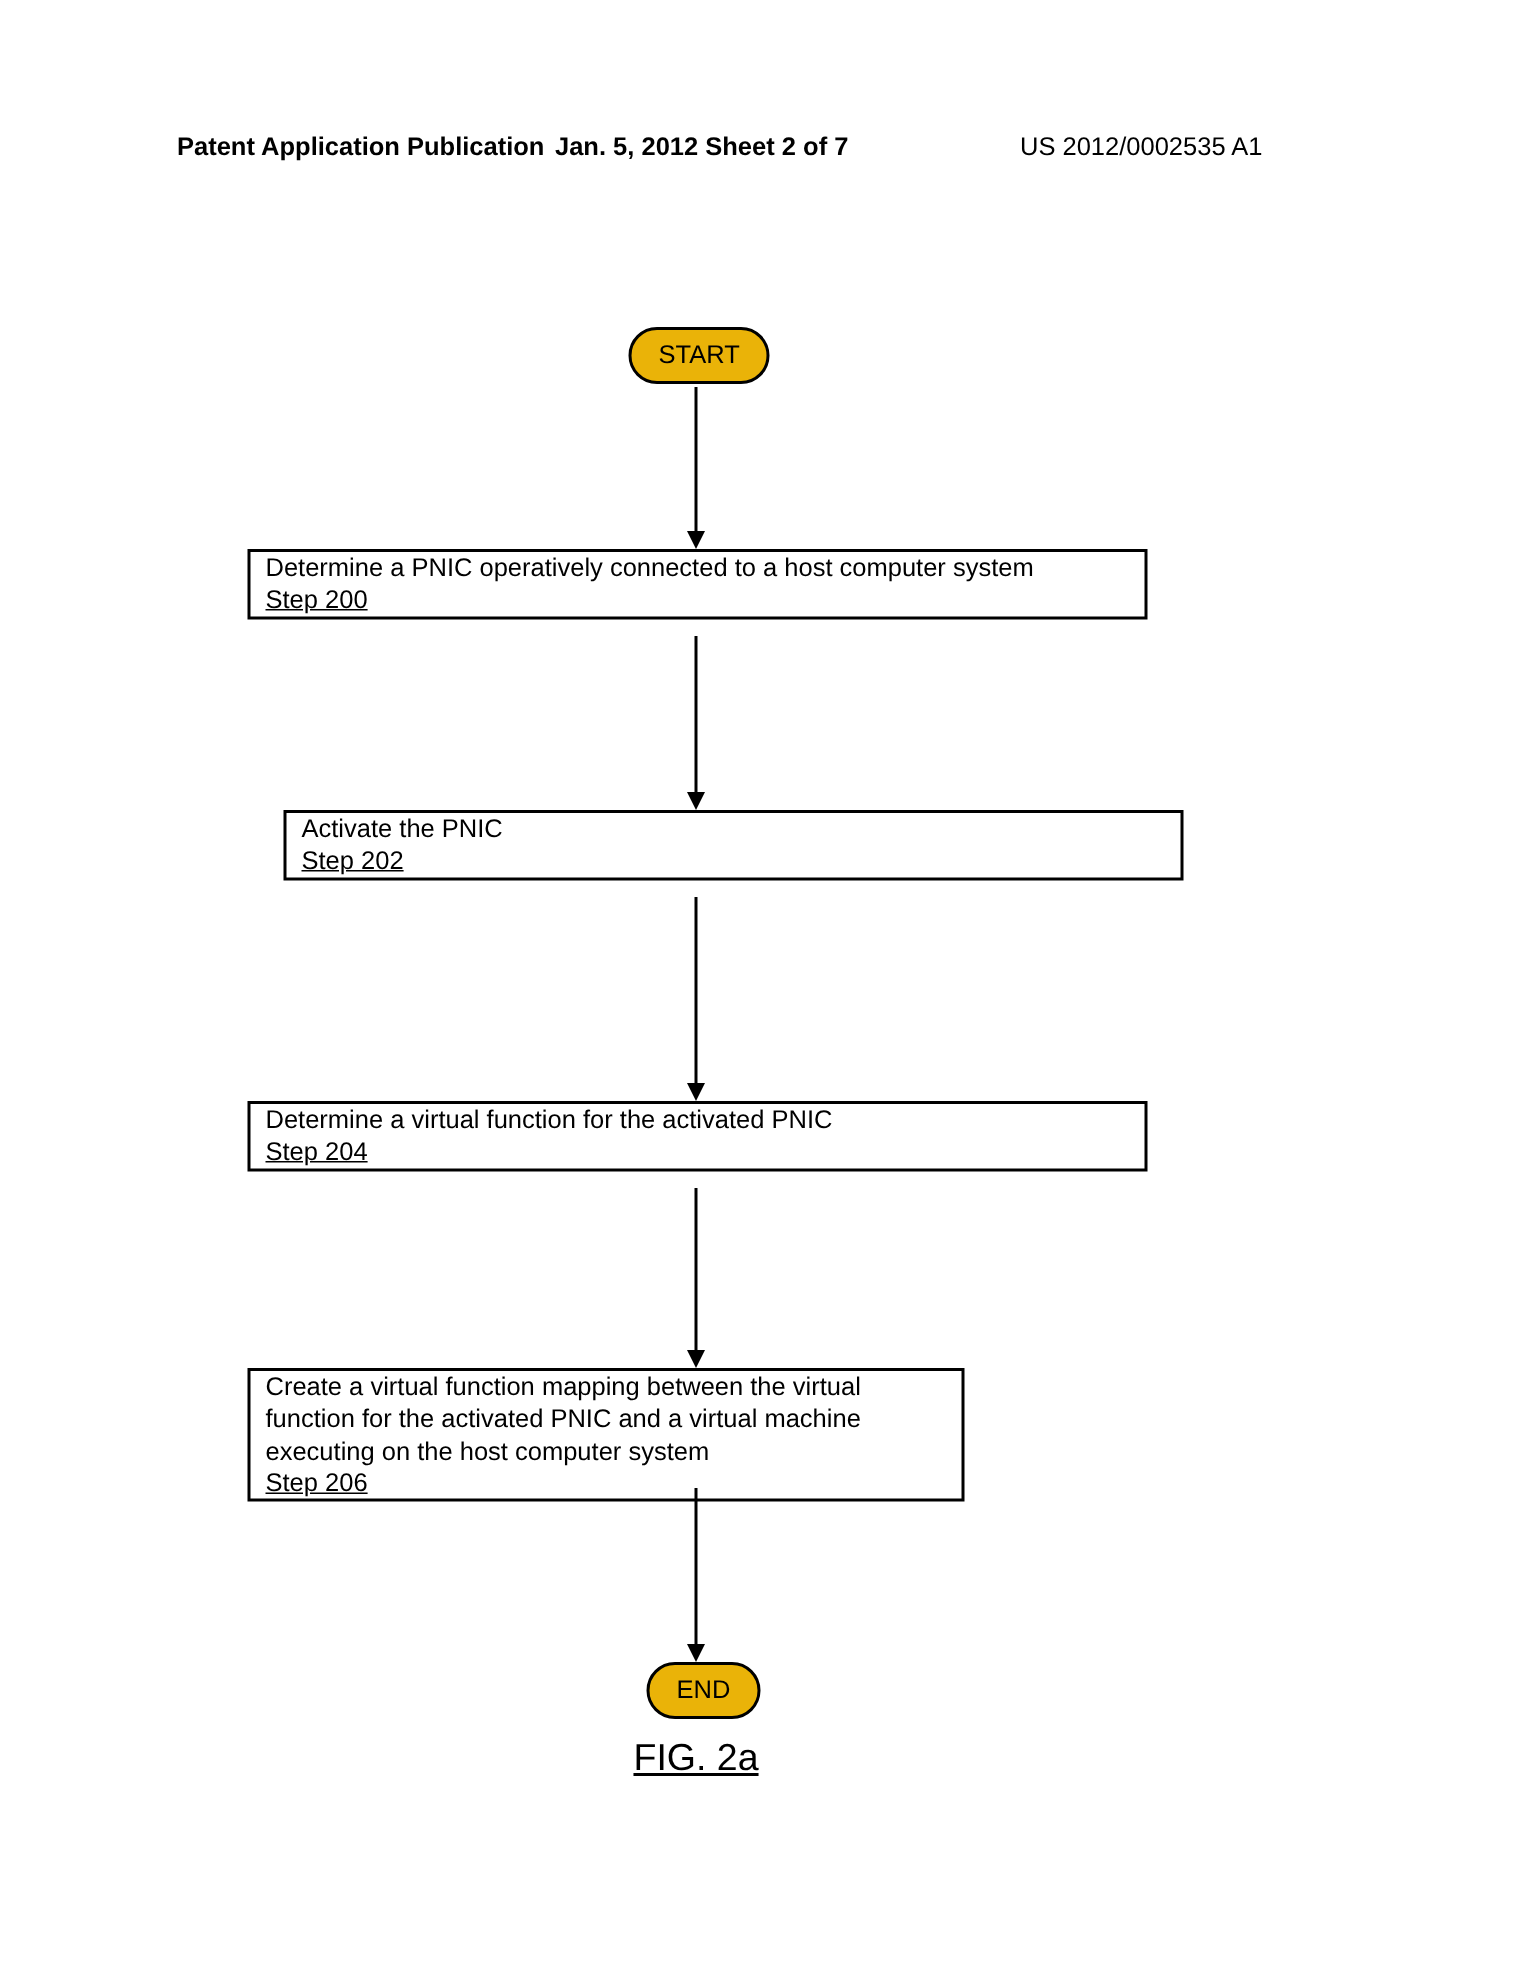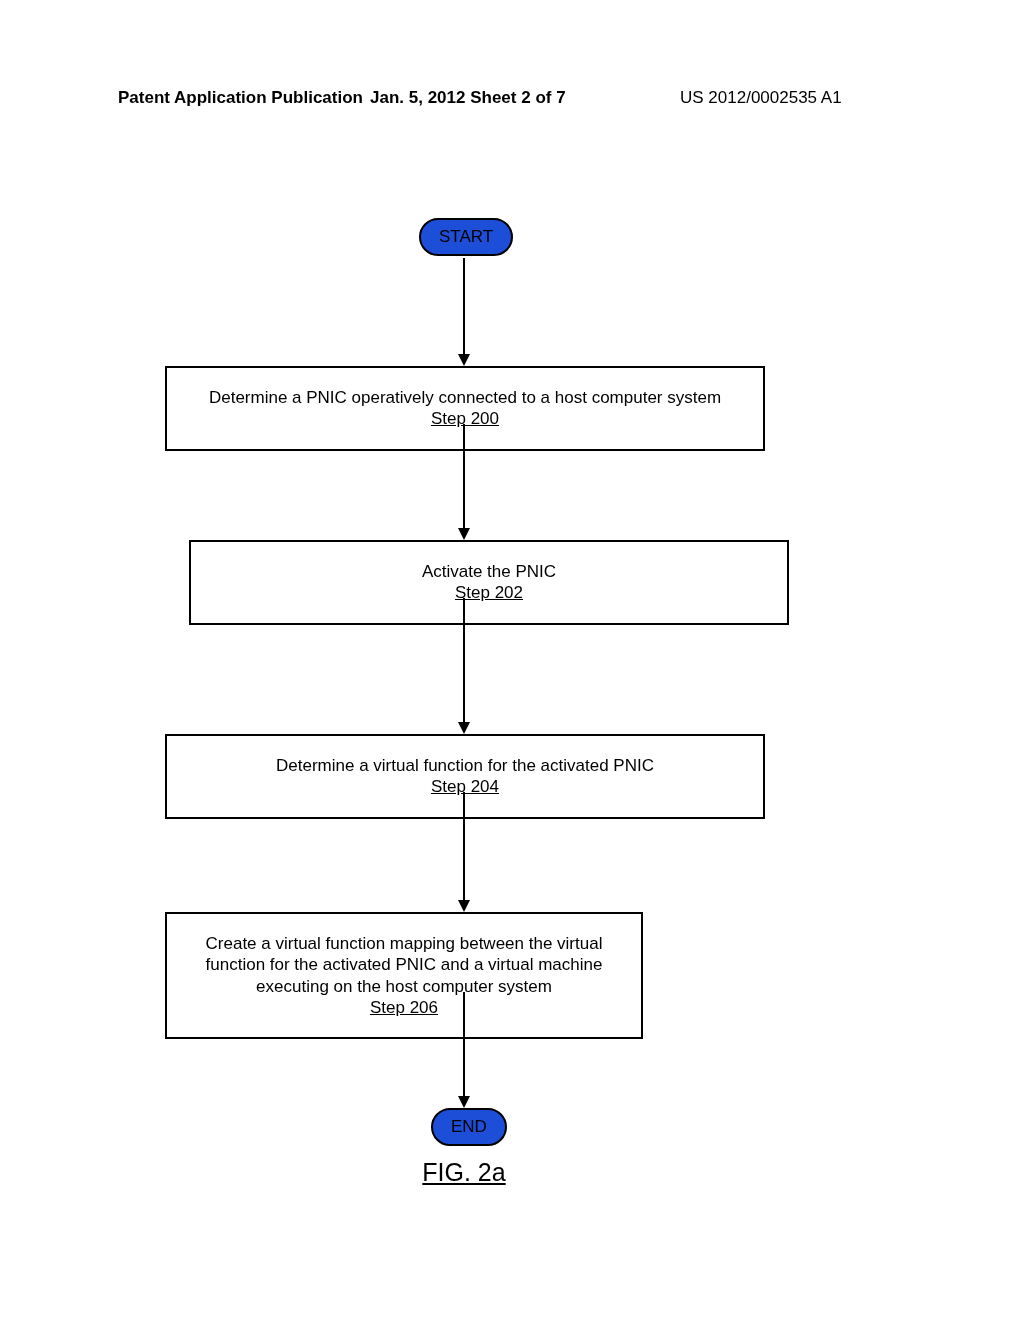--- a/index.html
+++ b/index.html
@@ -39,32 +39,32 @@
     position: absolute;
     left: 0;
     top: 0;
     width: 1024px;
     height: 1320px;
   }
   .term {
     position: absolute;
     border: 2px solid #000;
     border-radius: 22px;
-    background: #1d4ed8;
+    background: #eab308;
     text-align: center;
     padding: 7px 18px;
     font-size: 17px;
   }
   .step {
     position: absolute;
     border: 2px solid #000;
     background: #fff;
-    text-align: center;
+    text-align: left;
     font-size: 17px;
-    padding: 19px 10px;
+    padding: 0 10px;
     line-height: 1.25;
   }
   .step .u { text-decoration: underline; }
   .figlabel {
     position: absolute;
     text-align: center;
     font-size: 25px;
     text-decoration: underline;
     width: 100px;
   }

